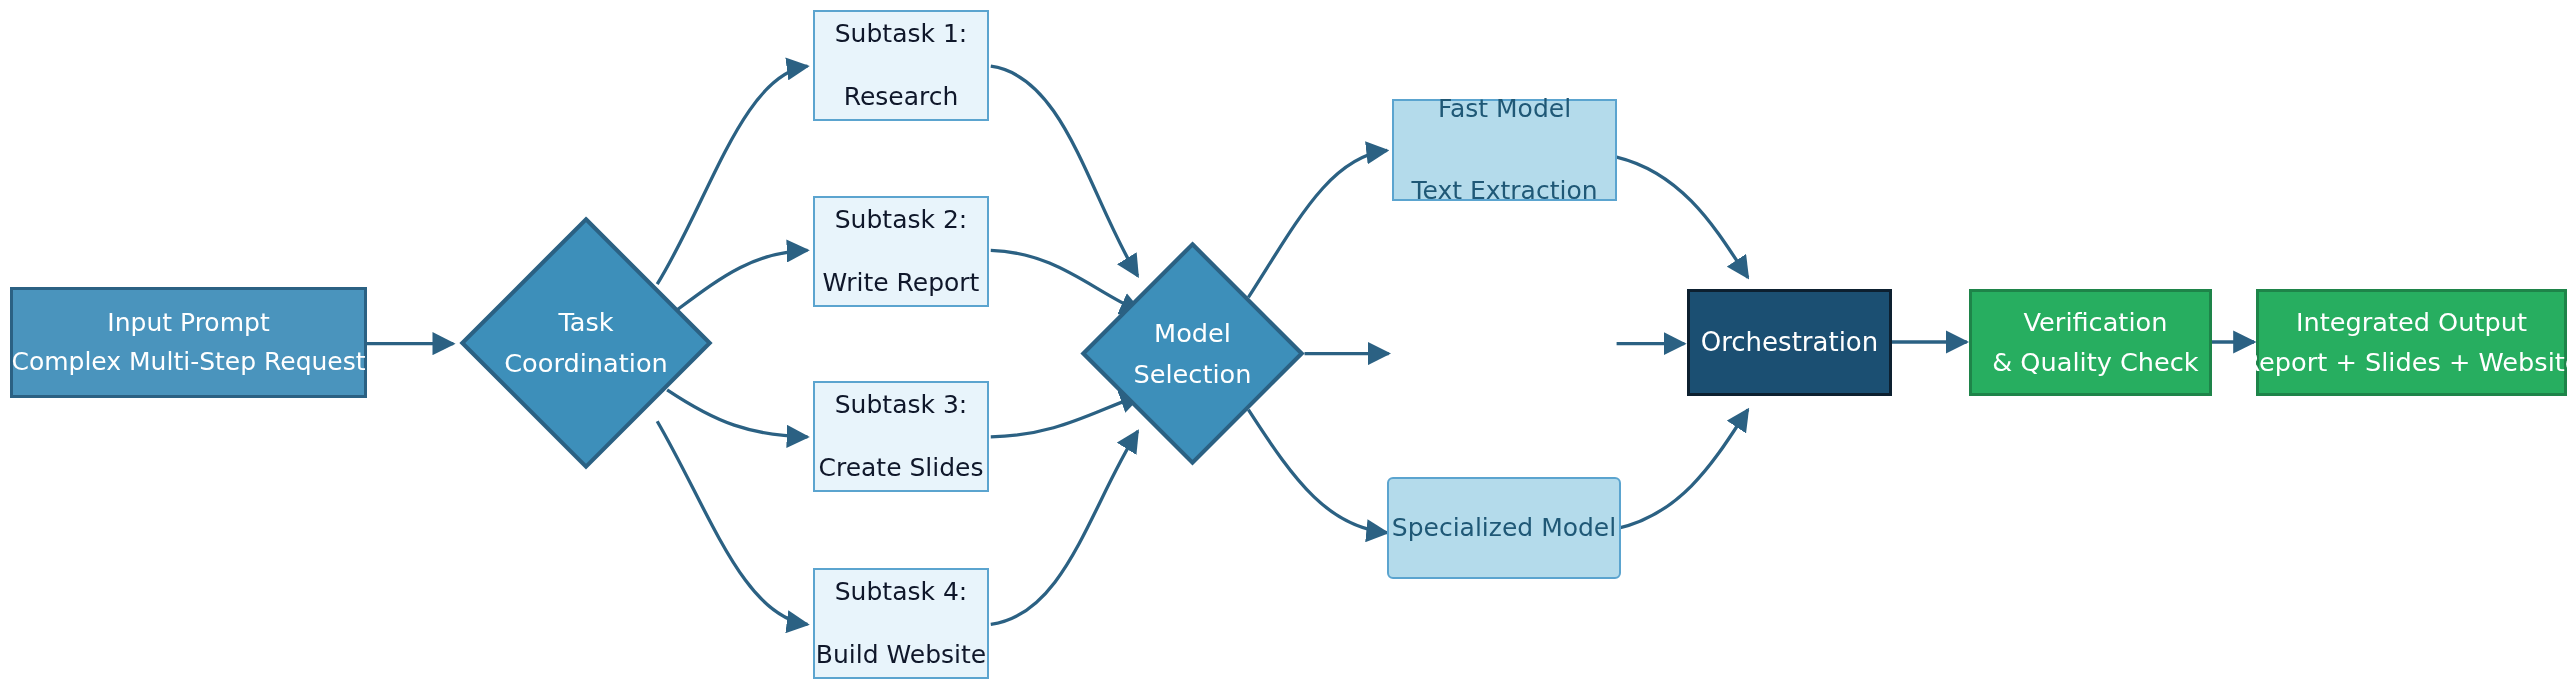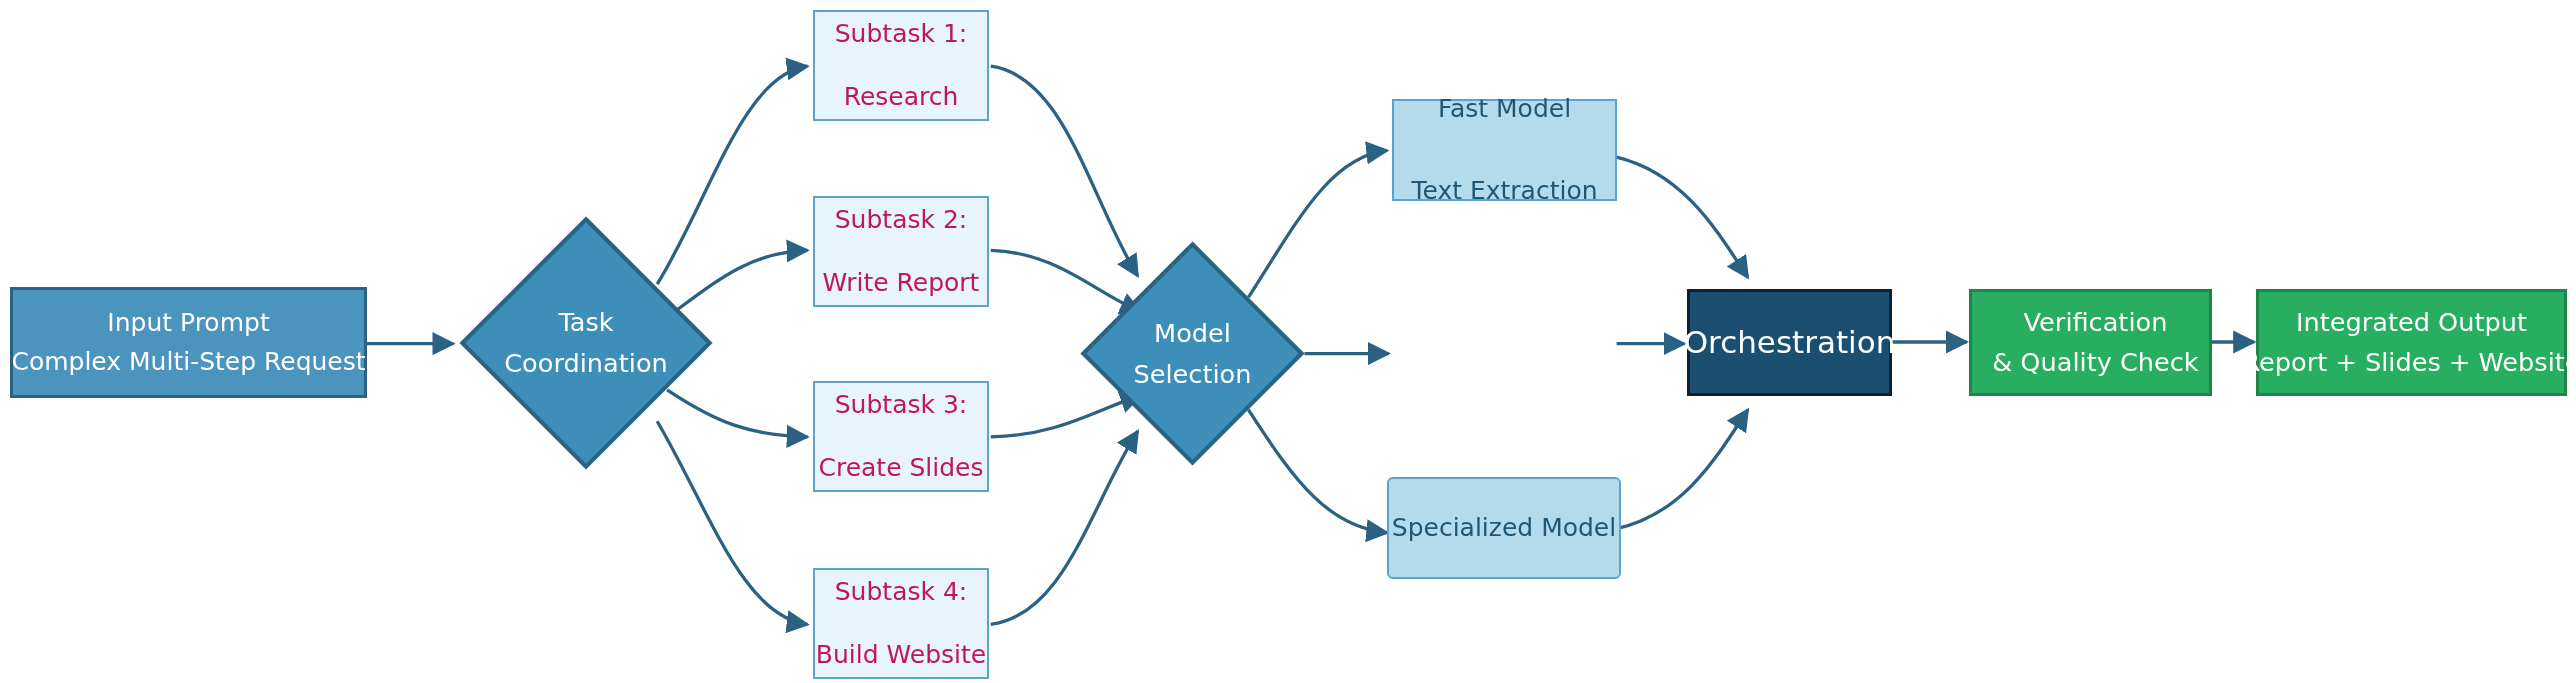--- a/index.html
+++ b/index.html
@@ -39,35 +39,35 @@
   
   .n-input {
     background: #4a94bd;
     border: 3.3px solid #2b6183;
     color: #ffffff;
     font-size: 25px;
   }
   .n-subtask {
     background: #e8f4fb;
     border: 2.5px solid #5ba4cf;
-    color: #be185d;
+    color: #0f172a;
     font-size: 25px;
     gap: 24px;
   }
   .n-model {
     background: #b4dbeb;
     border: 2.5px solid #5ba4cf;
     color: #1f5876;
     font-size: 25px;
   }
   .n-orch {
     background: #1b4f72;
     border: 3.3px solid #0d2030;
     color: #ffffff;
-    font-size: 31px;
+    font-size: 26px;
   }
   .n-green {
     background: #27ae60;
     border: 3.3px solid #1e8449;
     color: #ffffff;
     font-size: 25.6px;
   }
 
   
   .diamond {

